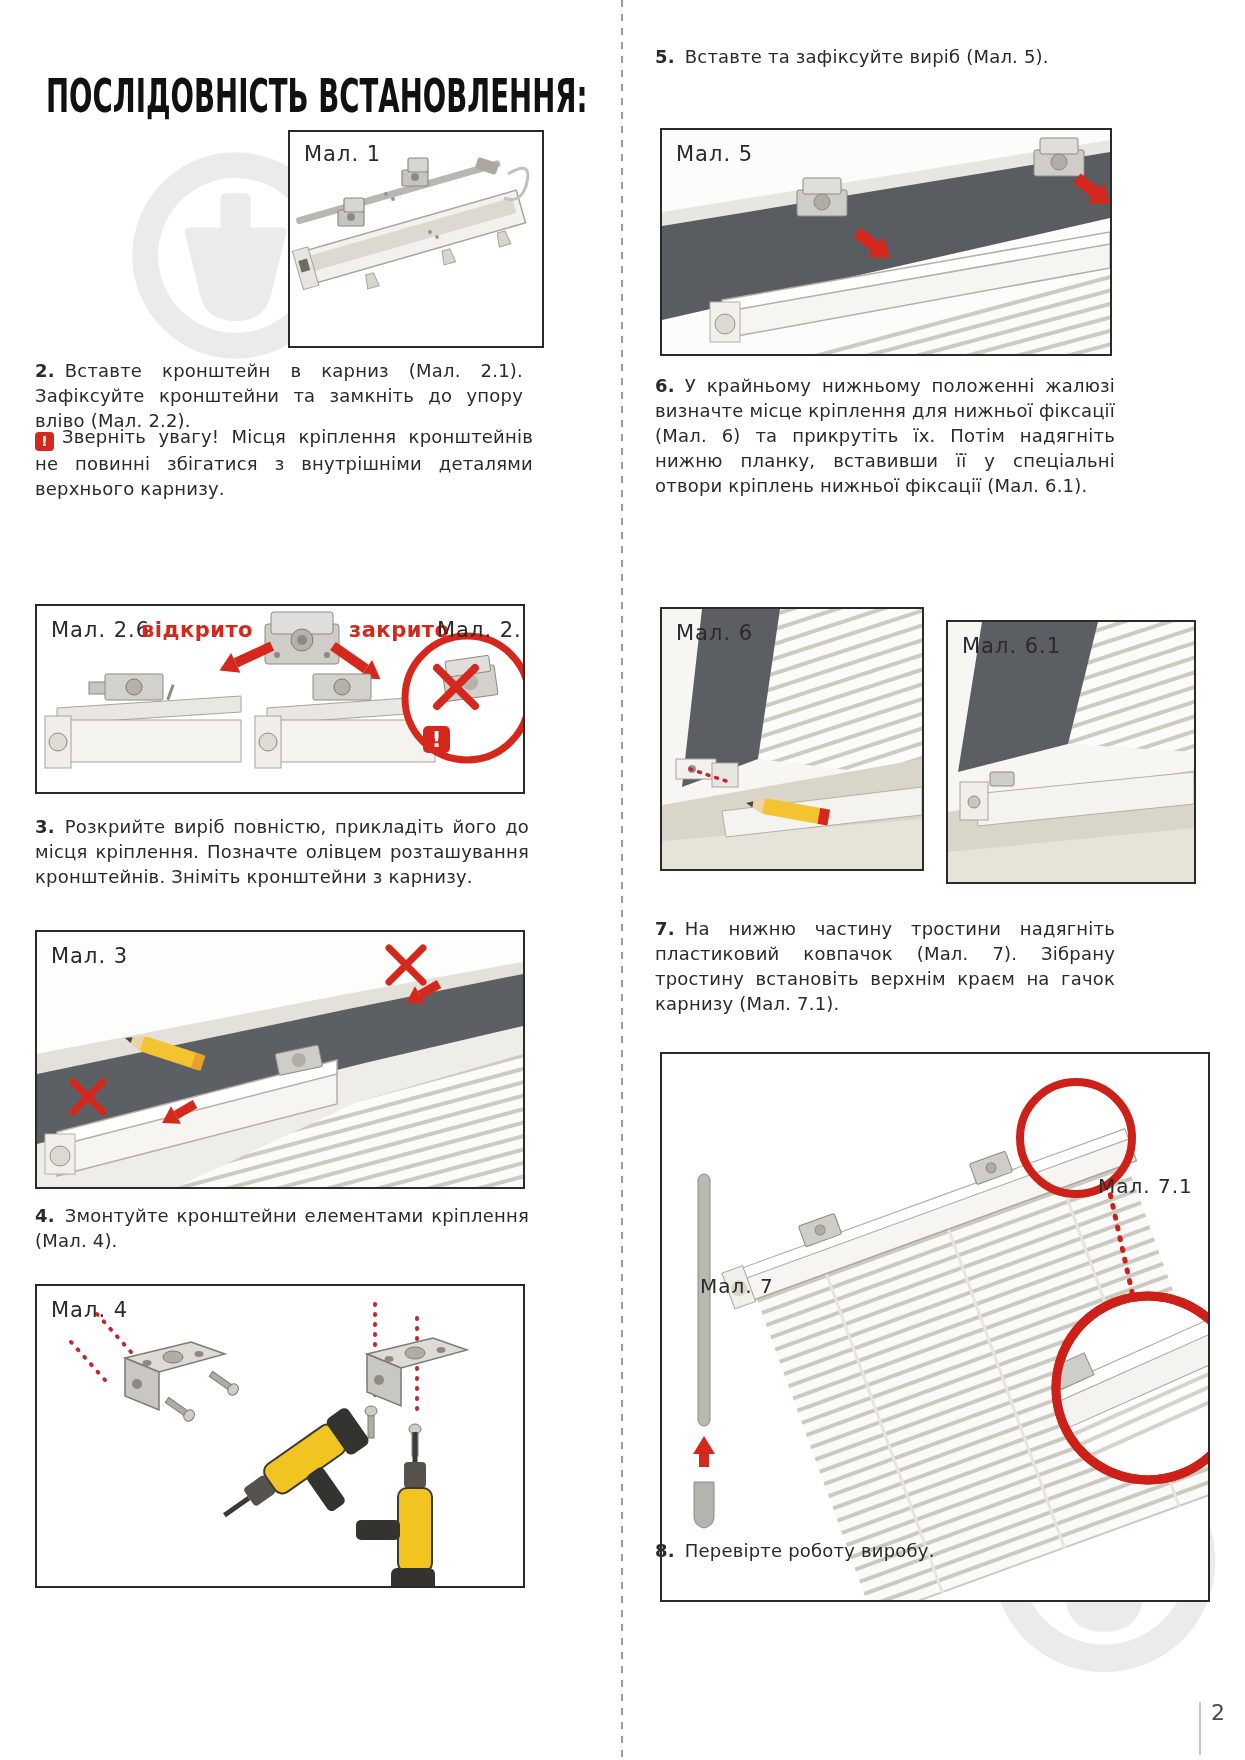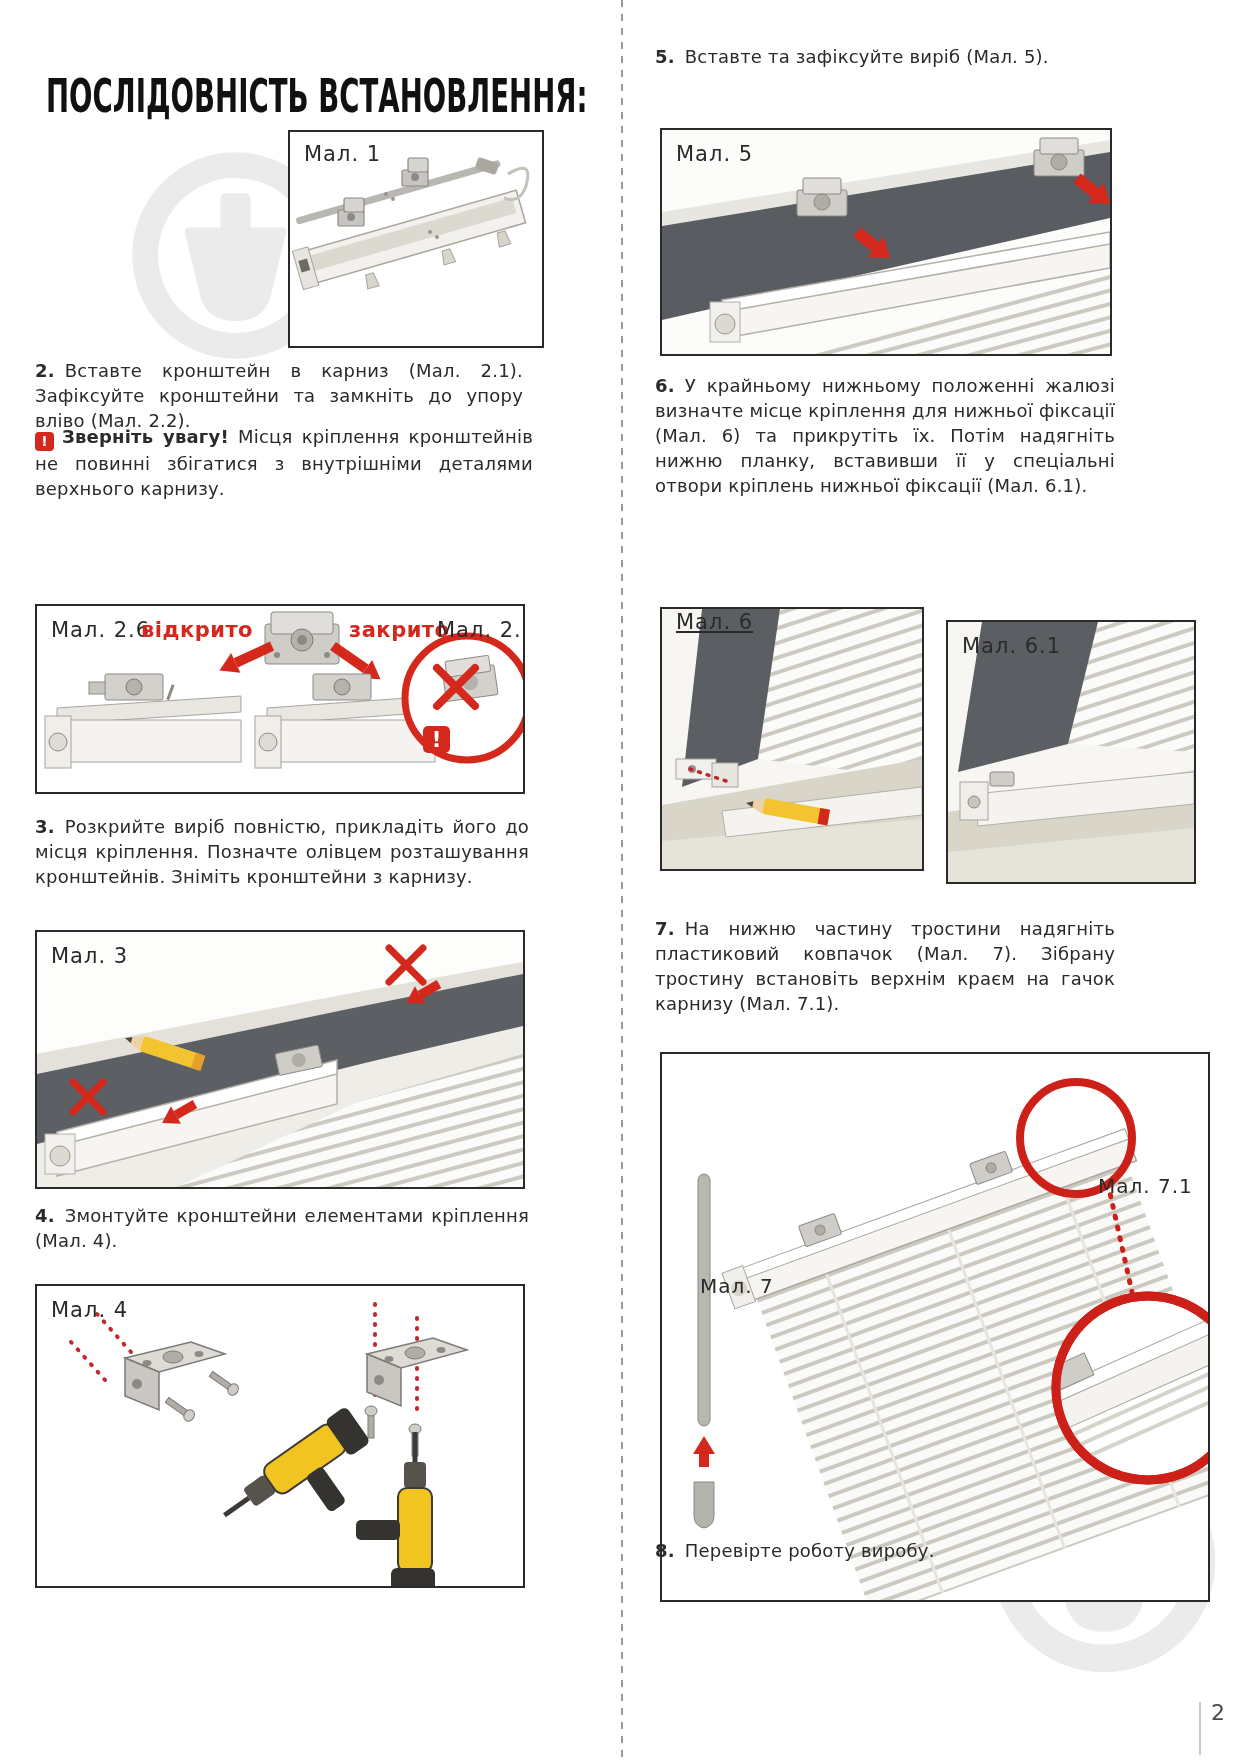--- a/index.html
+++ b/index.html
@@ -6,21 +6,21 @@
   .page{position:relative;width:1245px;height:1760px;background:#ffffff;overflow:hidden;
         font-family:"DejaVu Sans","Liberation Sans",sans-serif;color:#2b2a29;}
   .abs{position:absolute;}
   
   .title{font-size:46px;font-weight:800;letter-spacing:0px;white-space:nowrap;
          transform:scaleX(0.60);transform-origin:left top;color:#111111;}
   
   .step{font-size:18px;line-height:25px;text-align:justify;letter-spacing:0.2px;margin:0;color:#2b2a29;}
   .step .num{font-weight:bold;margin-right:10px;}
   .step .num-wide{font-weight:bold;margin-right:18px;}
-  .note b{font-weight:bold;}
+  .note b{font-weight:normal;}
   .warn-icon{display:inline-flex;align-items:center;justify-content:center;width:19px;height:19px;
              border-radius:4px;background:#d5281c;color:#fff;font-weight:bold;font-size:14px;
              vertical-align:-3px;margin-right:8px;font-style:normal;}
   .warn-icon i{font-style:normal;}
   
   .fig{position:absolute;border:2px solid #2b2a29;background:#ffffff;overflow:hidden;}
   .fig svg{position:absolute;left:0;top:0;}
   .fig-label{position:absolute;font-size:21px;letter-spacing:1px;color:#2b2a29;white-space:nowrap;z-index:3;}
   .red-label{position:absolute;font-size:21px;font-weight:bold;color:#d5281c;letter-spacing:0.5px;white-space:nowrap;z-index:3;}
   .in-fig-label{position:absolute;font-size:20px;letter-spacing:1px;color:#2b2a29;white-space:nowrap;z-index:4;}
@@ -326,21 +326,21 @@
           </g>
       </g>
     </svg>
   </div>
 
   <p class="abs step layer" style="left:655px;top:373px;width:460px;">
     <b class="num">6.</b><span>У крайньому нижньому положенні жалюзі визначте місце кріплення для нижньої фіксації (Мал. 6) та прикрутіть їх. Потім надягніть нижню планку, вставивши її у спеціальні отвори кріплень нижньої фіксації (Мал. 6.1).</span>
   </p>
 
   <div class="fig" style="left:660px;top:607px;width:260px;height:260px;">
-    <span class="fig-label" style="left:14px;top:1px;text-decoration:underline;">Мал. 6</span>
+    <span class="fig-label" style="left:14px;top:12px;">Мал. 6</span>
     <svg width="260" height="260" viewBox="0 0 260 260">
       <defs>
         <pattern id="p6" width="10" height="14" patternUnits="userSpaceOnUse" patternTransform="rotate(-18)">
           <rect width="10" height="14" fill="#fbfbfa"></rect>
             <rect y="10" width="10" height="4" fill="#cdcac1"></rect>
         </pattern>
       </defs>
       <rect width="260" height="260" fill="#f7f6f3"></rect>
       <polygon points="118,0 260,0 260,170 96,150" fill="url(#p6)"></polygon>
       <polygon points="40,0 118,0 96,150 20,178" fill="#5b5f64"></polygon>

